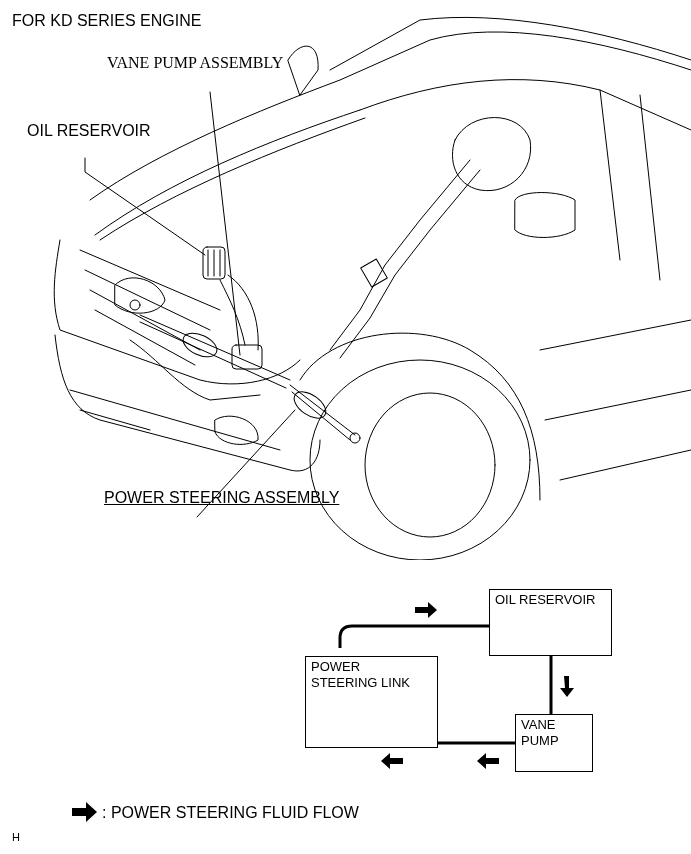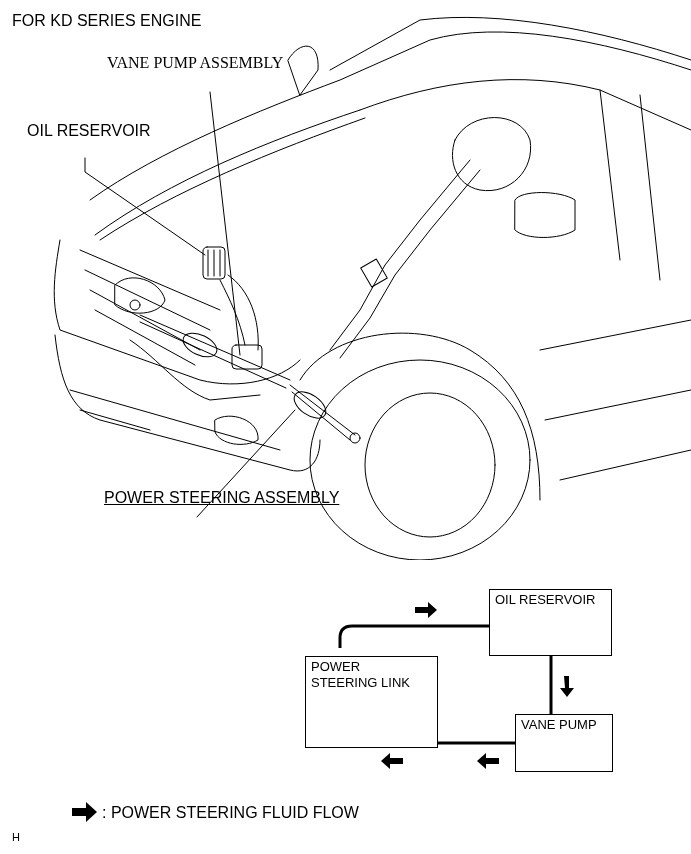--- a/index.html
+++ b/index.html
@@ -82,18 +82,18 @@
   <path d="M499 758 L486 758 L486 753 L477 761 L486 769 L486 764 L499 764 Z" fill="#000"></path>
   <path d="M72 808 L86 808 L86 802 L97 812 L86 822 L86 816 L72 816 Z" fill="#000"></path>
 </svg>
 
 <div class="box" style="left:489px;top:589px;width:123px;height:67px;">
   <div class="boxtxt">OIL RESERVOIR</div>
 </div>
 <div class="box" style="left:273px;top:656px;width:133px;height:92px;margin-left:32px;">
   <div class="boxtxt" style="white-space:normal;width:118px;">POWER STEERING LINK</div>
 </div>
-<div class="box" style="left:515px;top:714px;width:98px;height:58px;">
+<div class="box" style="left:515px;top:714px;width:78px;height:58px;">
   <div class="boxtxt">VANE PUMP</div>
 </div>
 
 <div class="lbl" style="left:102px;top:805px;text-align:center;">: POWER STEERING FLUID FLOW</div>
 <div class="lbl" style="left:12px;top:830px;font-size:11px;">H</div>
 
 </body></html>

